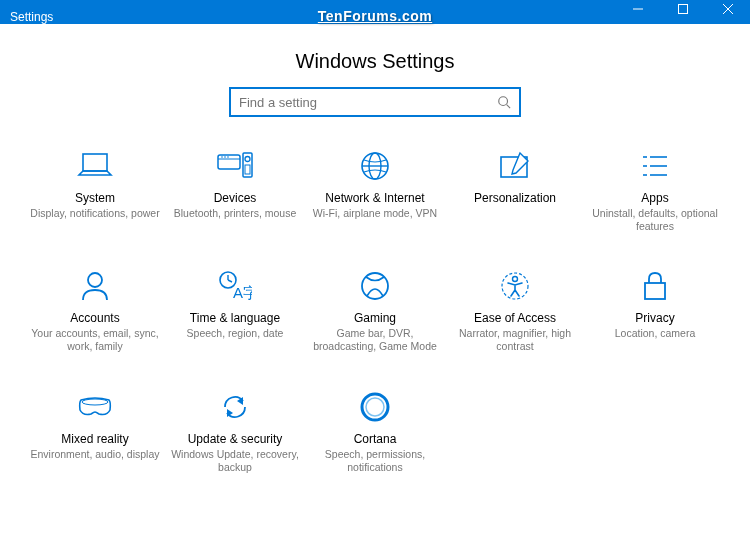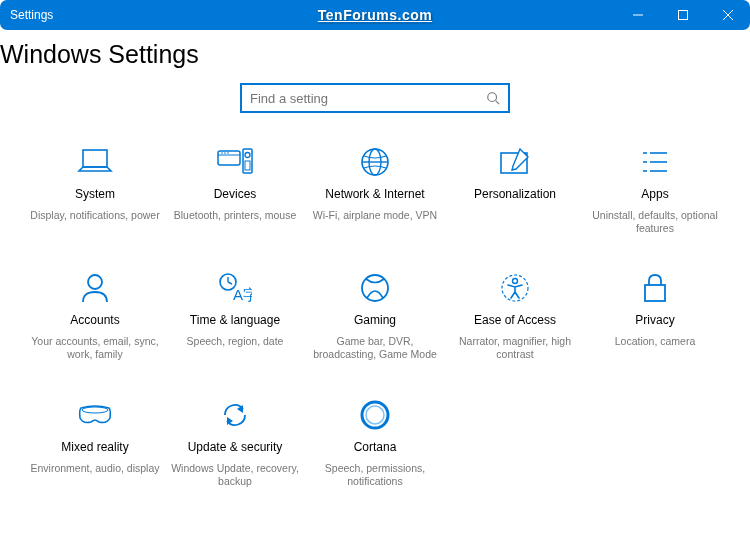--- a/index.html
+++ b/index.html
@@ -5,27 +5,26 @@
   * { margin: 0; padding: 0; box-sizing: border-box; }
   body {
     font-family: "Segoe UI", Tahoma, sans-serif;
     background: #fff;
     width: 750px;
     height: 541px;
     overflow: hidden;
     font-size: 12px;
   }
   .titlebar {
-    height: 30px;
+    height: 24px;
     background: #0078d7;
     color: #fff;
     display: flex;
-    align-items: center;
+    align-items: flex-end;
     position: relative;
-    border-radius: 7px;
   }
   .titlebar .title {
     padding-left: 10px;
     font-size: 12px;
   }
   .titlebar .watermark {
     position: absolute;
     left: 50%;
     transform: translateX(-50%);
     font-weight: bold;
@@ -40,32 +39,33 @@
   }
   .titlebar .controls .ctl {
     width: 45px;
     height: 30px;
     display: flex;
     align-items: center;
     justify-content: center;
     color: #fff;
   }
   .page-title {
-    font-size: 25px;
+    text-align: center;
+    font-size: 20px;
     font-weight: 300;
-    margin-top: 10px;
+    margin-top: 26px;
     color: #000;
   }
   .search-wrap {
     display: flex;
     justify-content: center;
     margin-top: 14px;
   }
   .search {
-    width: 270px;
+    width: 292px;
     height: 30px;
     border: 2px solid #0078d7;
     display: flex;
     align-items: center;
     padding: 0 8px;
   }
   .search input {
     border: none;
     outline: none;
     flex: 1;
@@ -97,21 +97,21 @@
     color: #be185d;
   }
   .tile .tlabel {
     font-size: 12px;
     color: #000;
     margin-top: 6px;
   }
   .tile .tdesc {
     font-size: 10.5px;
     color: #777;
-    margin-top: 8px;
+    margin-top: 2px;
     line-height: 1.25;
     max-width: 130px;
   }
   svg { display: block; }
 </style>
 </head>
 <body>
 
 <div class="titlebar">
   <span class="title">Settings</span>

